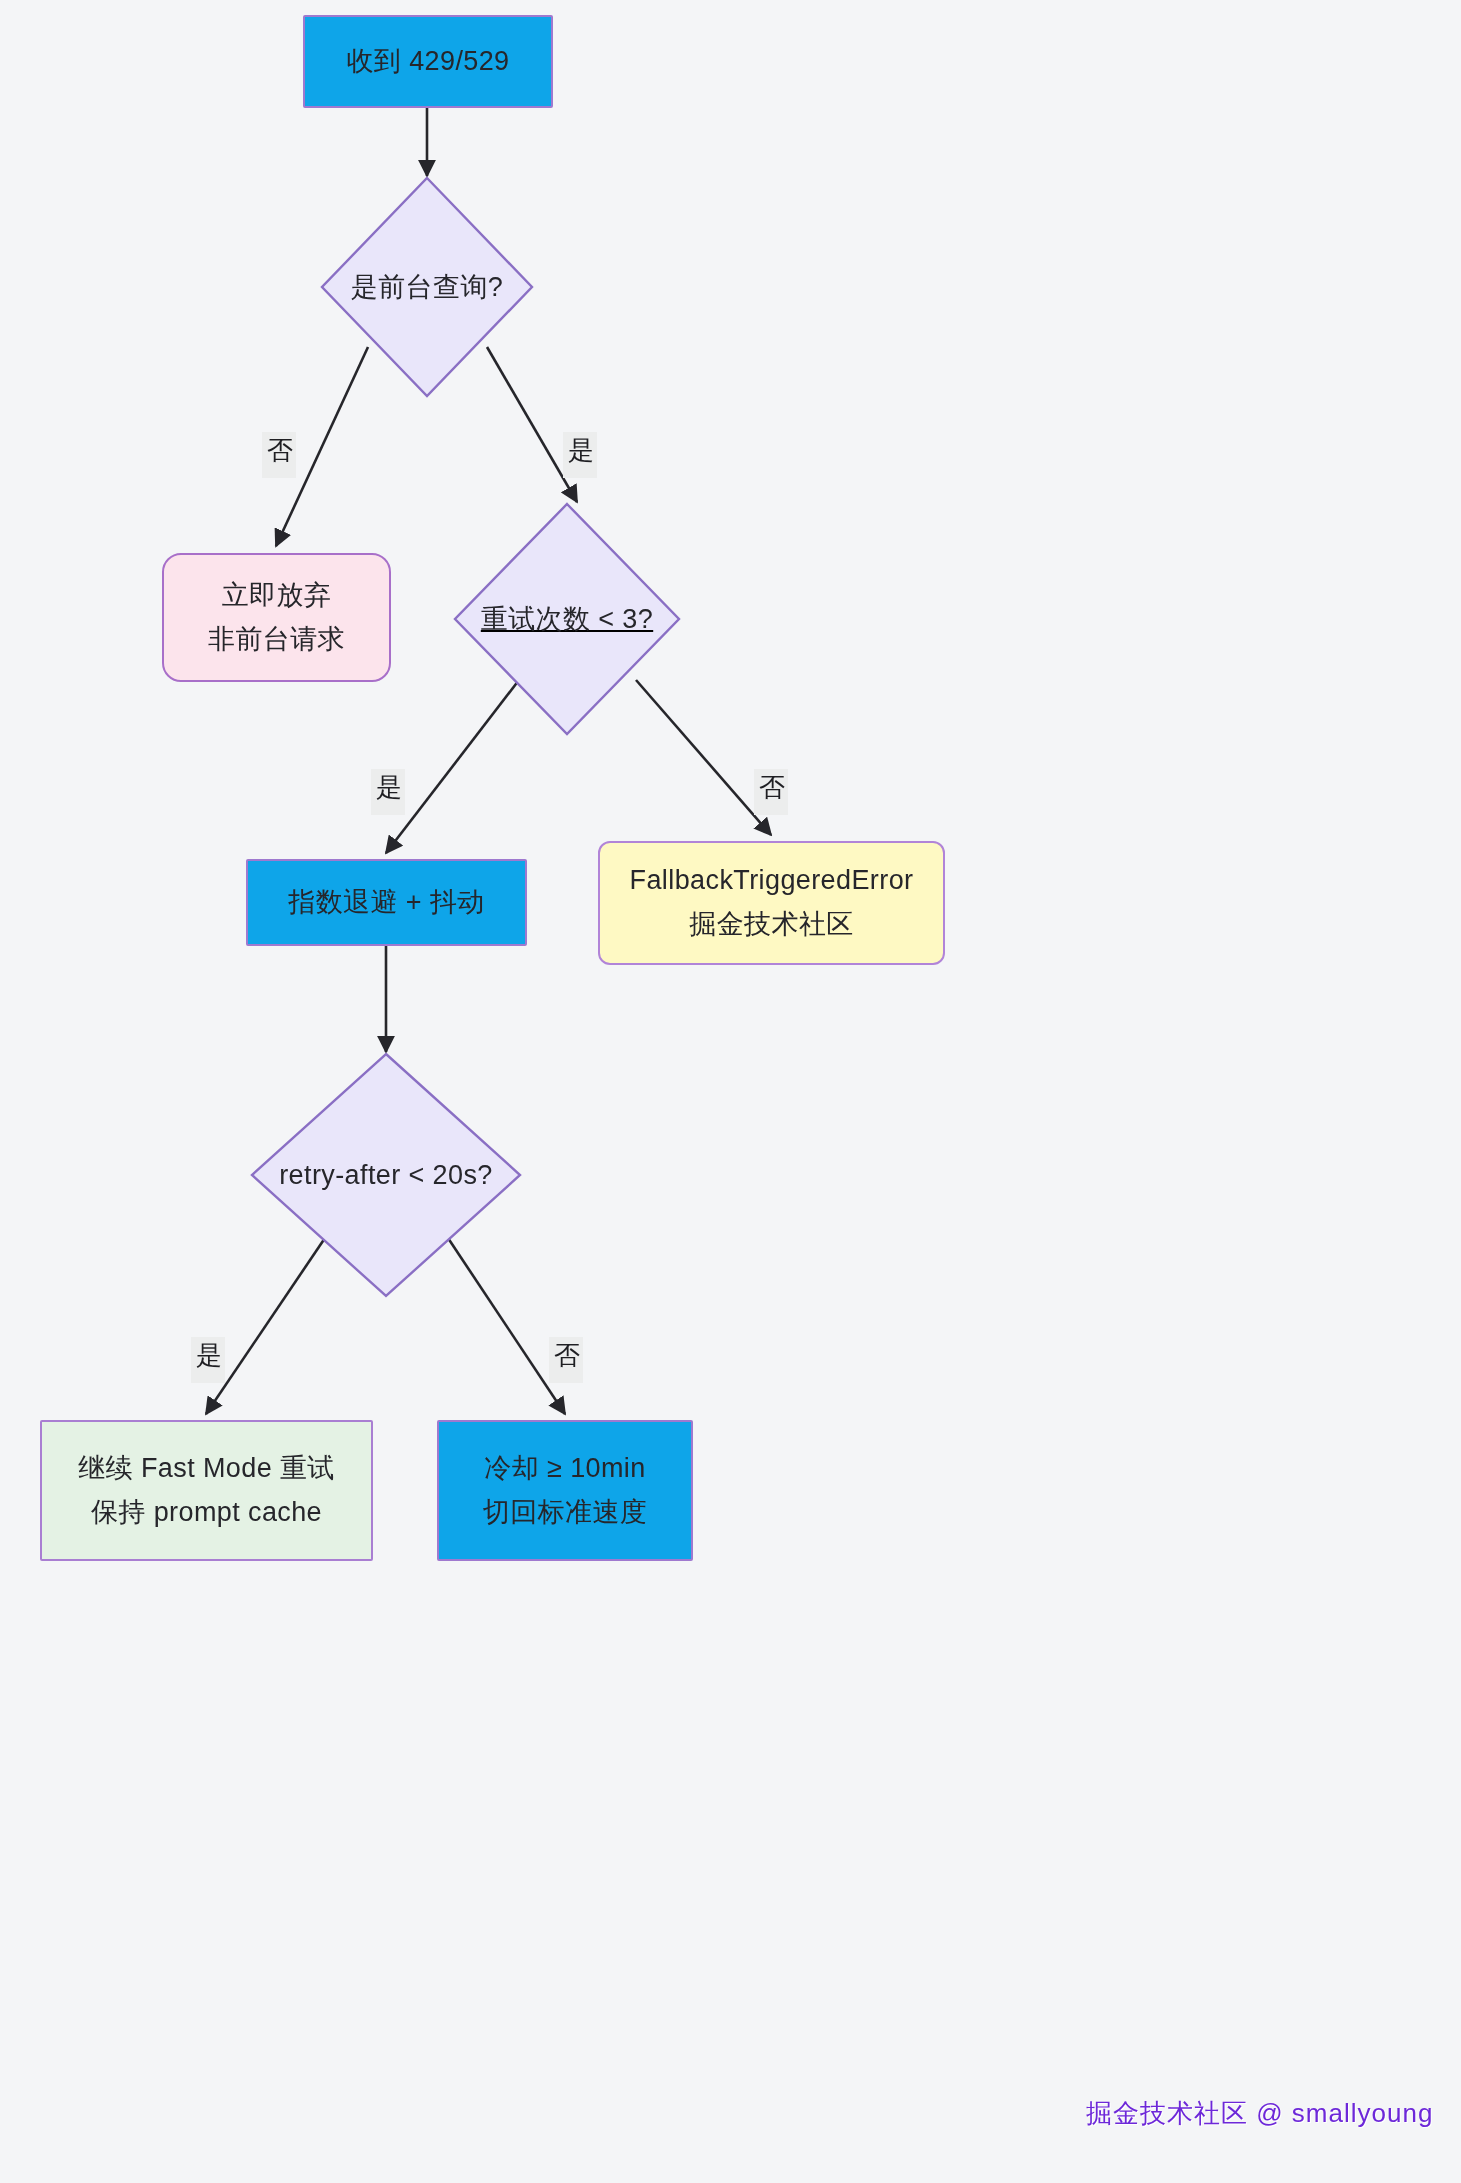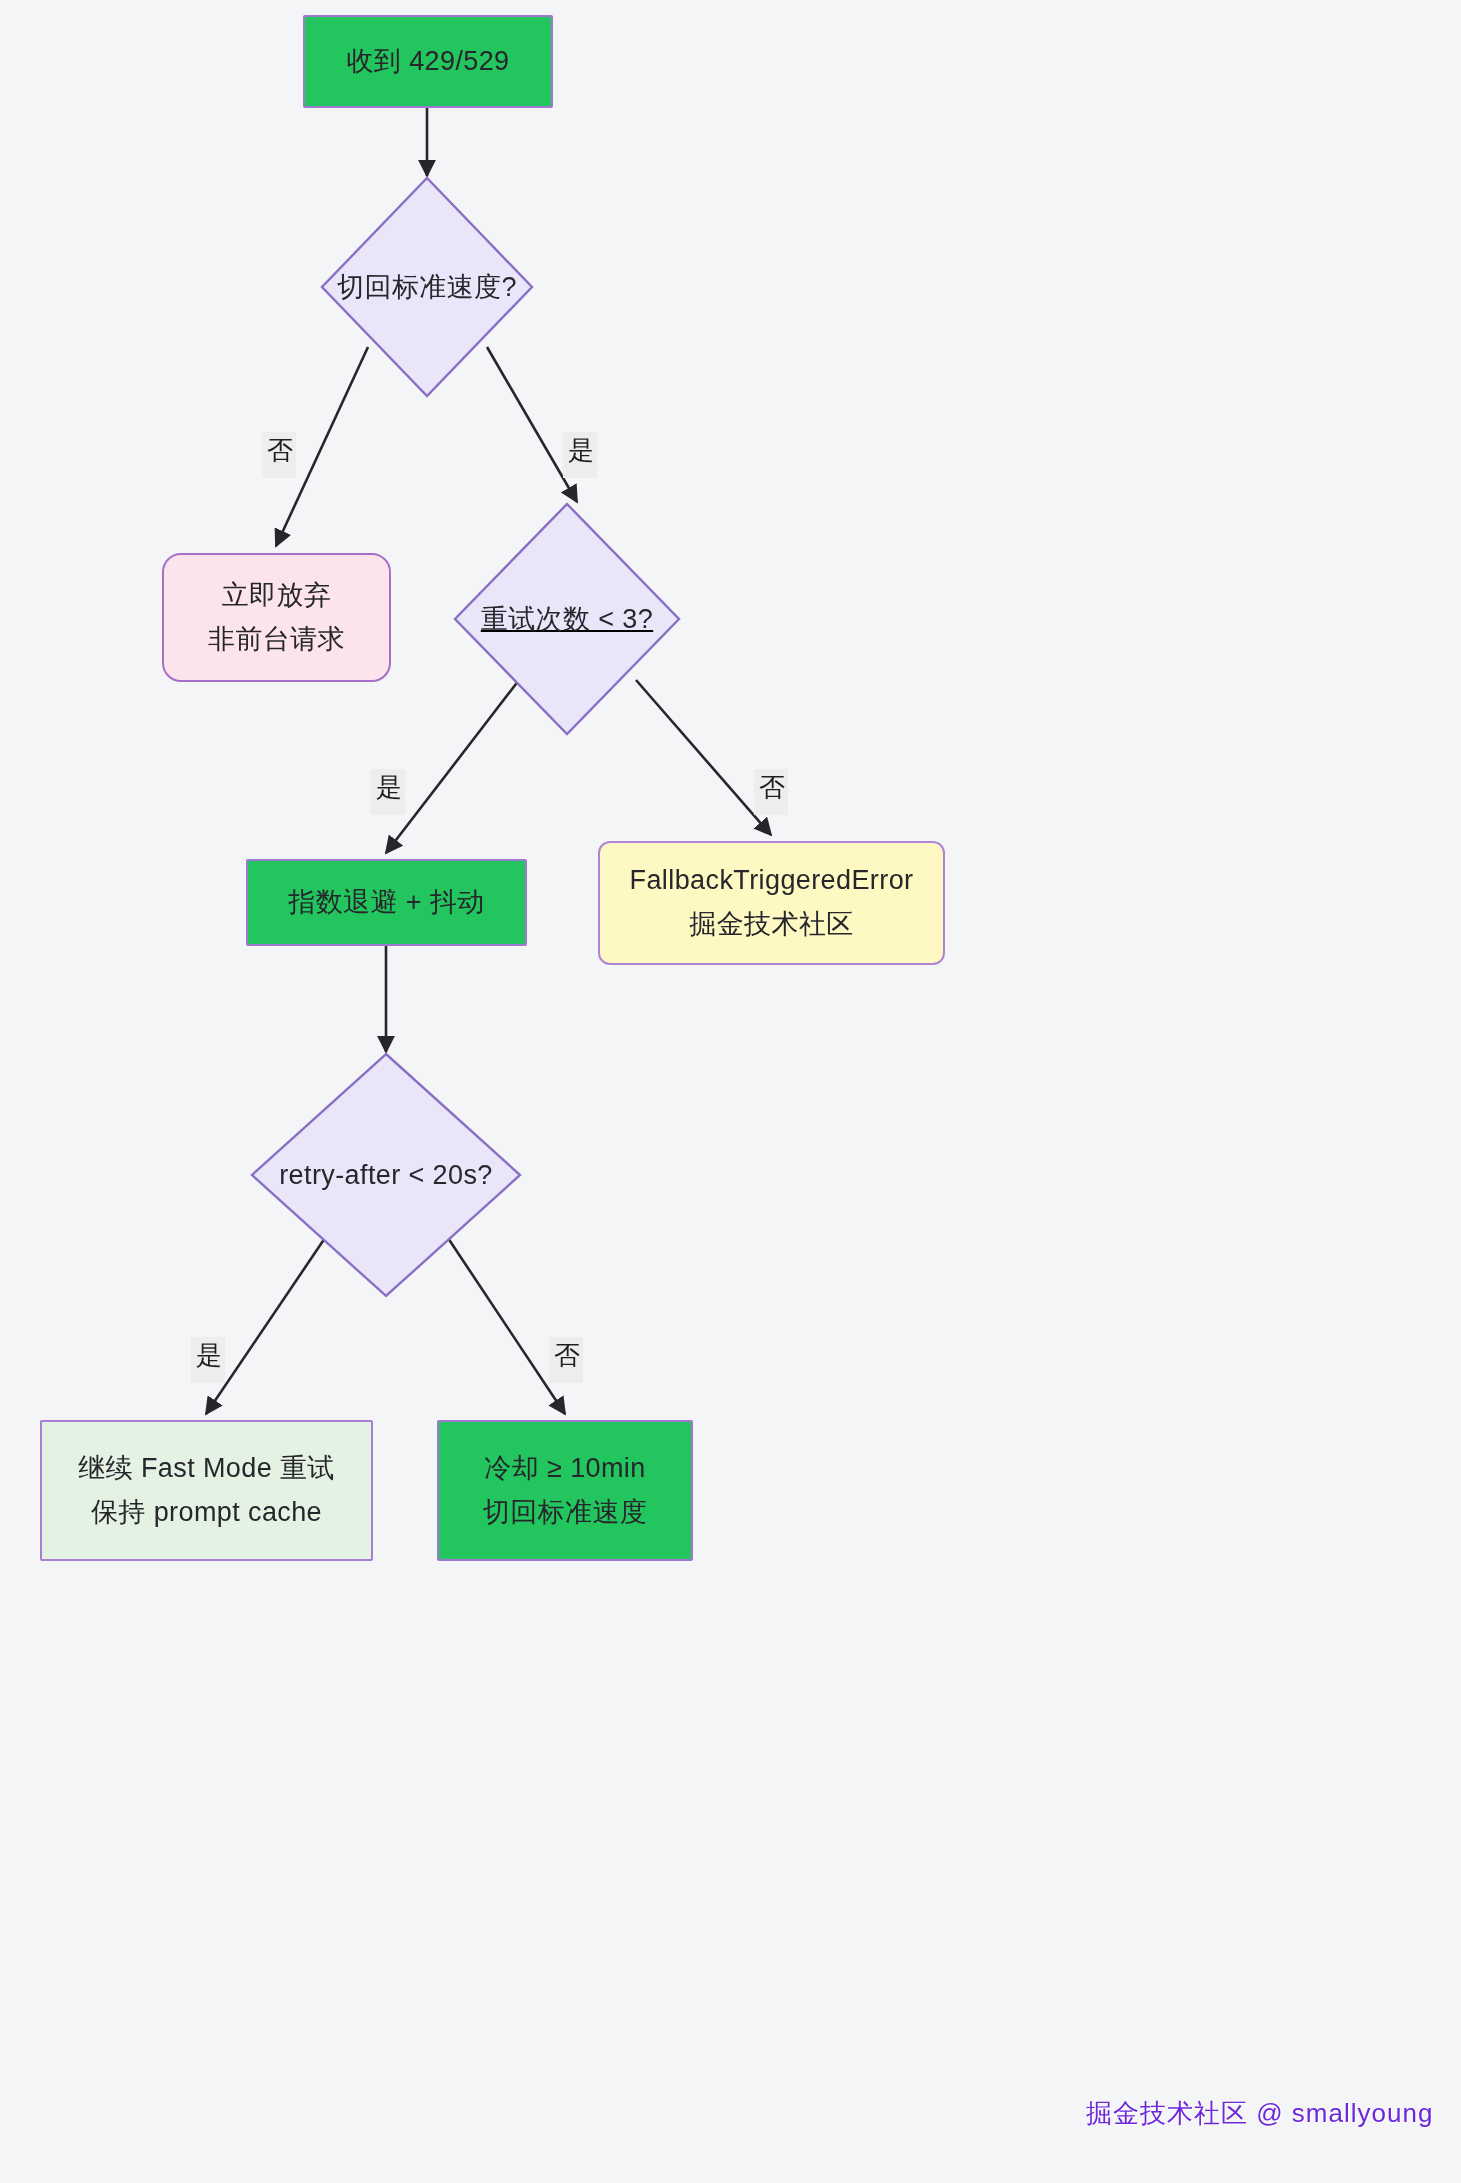--- a/index.html
+++ b/index.html
@@ -21,21 +21,21 @@
     align-items:center;
     justify-content:center;
     text-align:center;
     color:#26262b;
     font-size:27px;
     line-height:1.62;
     letter-spacing:0.4px;
   }
   .rect{border-width:2px;border-style:solid;border-radius:2px;}
 
-  .rect.purple{background:#22c55e;border-color:#9f79cf;}
+  .rect.purple{background:#0ea5e9;border-color:#9f79cf;}
   .rect.pink  {background:#fce4ec;border-color:#a86fc9;border-radius:19px;}
   .rect.orange{background:#fef9c3;border-color:#b184d8;border-radius:12px;}
   .rect.green {background:#e4f2e4;border-color:#a97ed2;}
 
   .diamond{
     position:absolute;
     display:flex;
     align-items:center;
     justify-content:center;
   }
@@ -100,21 +100,21 @@
   </svg>
 
   <div class="node rect purple" style="left:303px;top:15px;width:250px;height:93px;">
     <span>收到 429/529</span>
   </div>
 
   <div class="diamond" style="left:320px;top:176px;width:214px;height:222px;">
     <svg class="dshape" viewBox="0 0 214 222" preserveAspectRatio="none">
       <polygon points="107,2 212,111 107,220 2,111" fill="#e9e6fa" stroke="#8a6fc4" stroke-width="2.4"></polygon>
     </svg>
-    <span class="dlabel">切回标准速度?</span>
+    <span class="dlabel">是前台查询?</span>
   </div>
 
   <div class="edge-label" style="left:262px;top:432px;width:34px;height:46px;">
     <span>否</span>
   </div>
 
   <div class="edge-label" style="left:563px;top:432px;width:34px;height:46px;">
     <span>是</span>
   </div>
 

